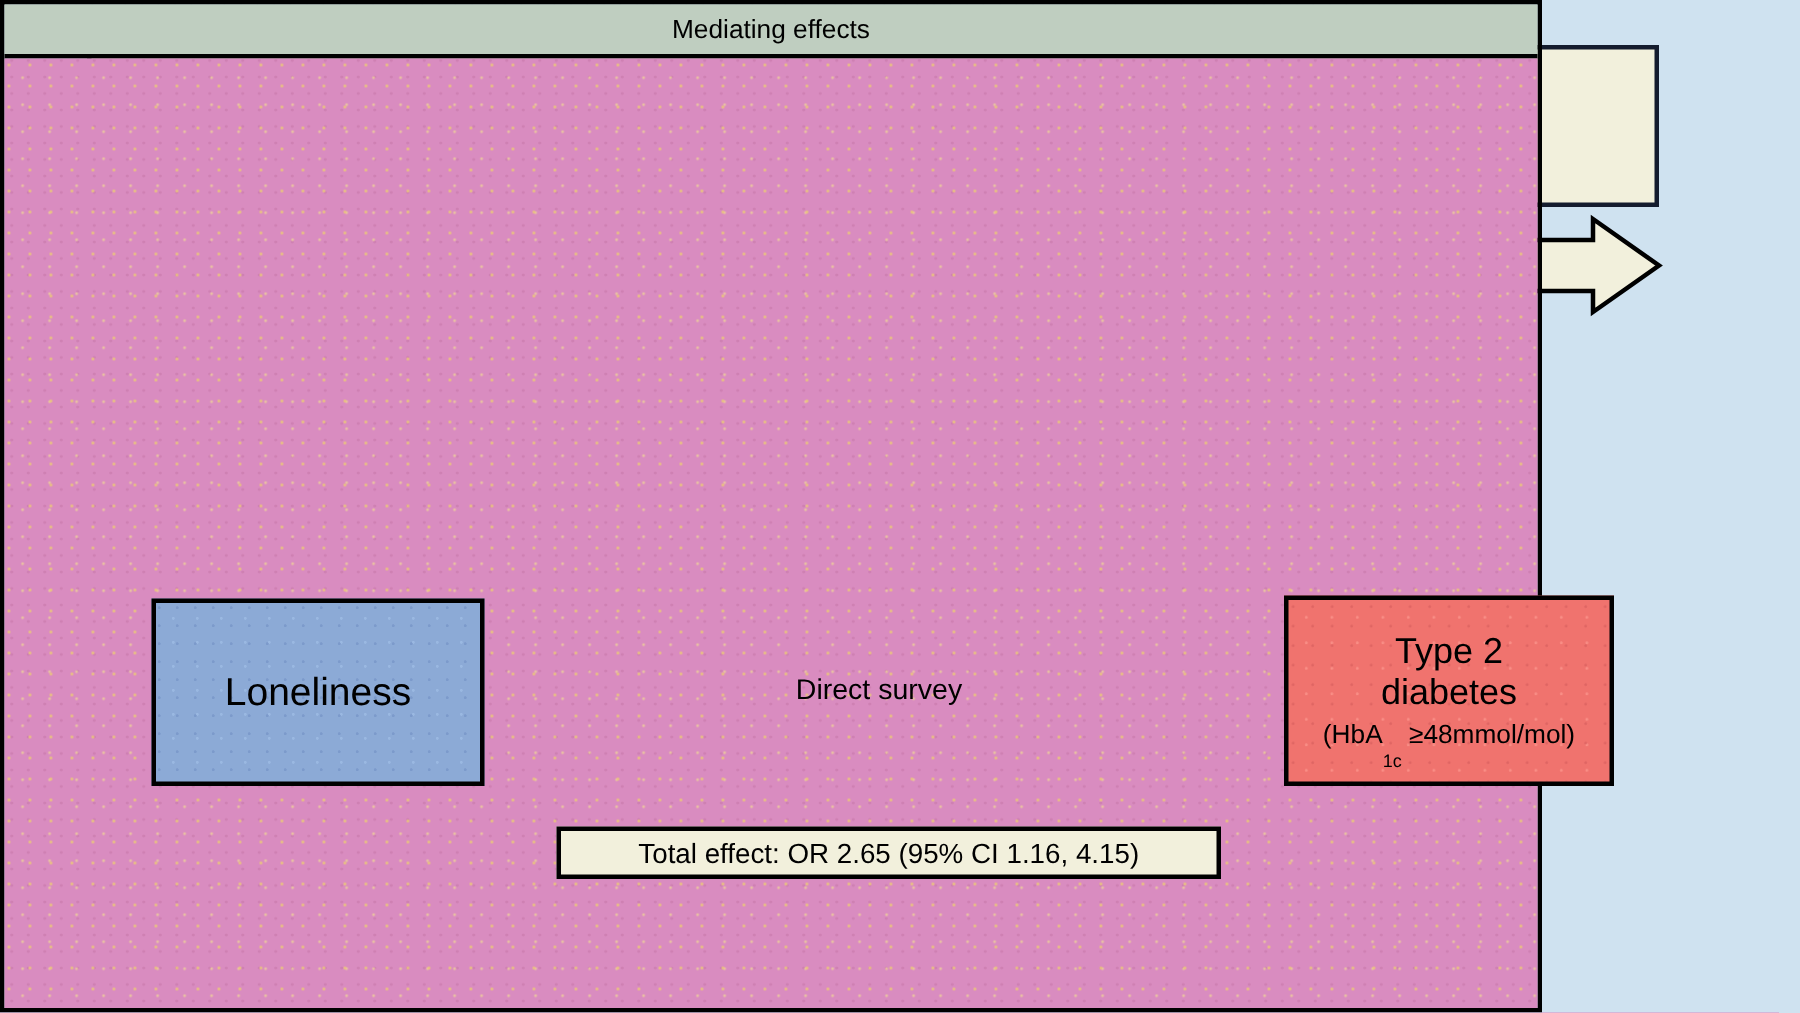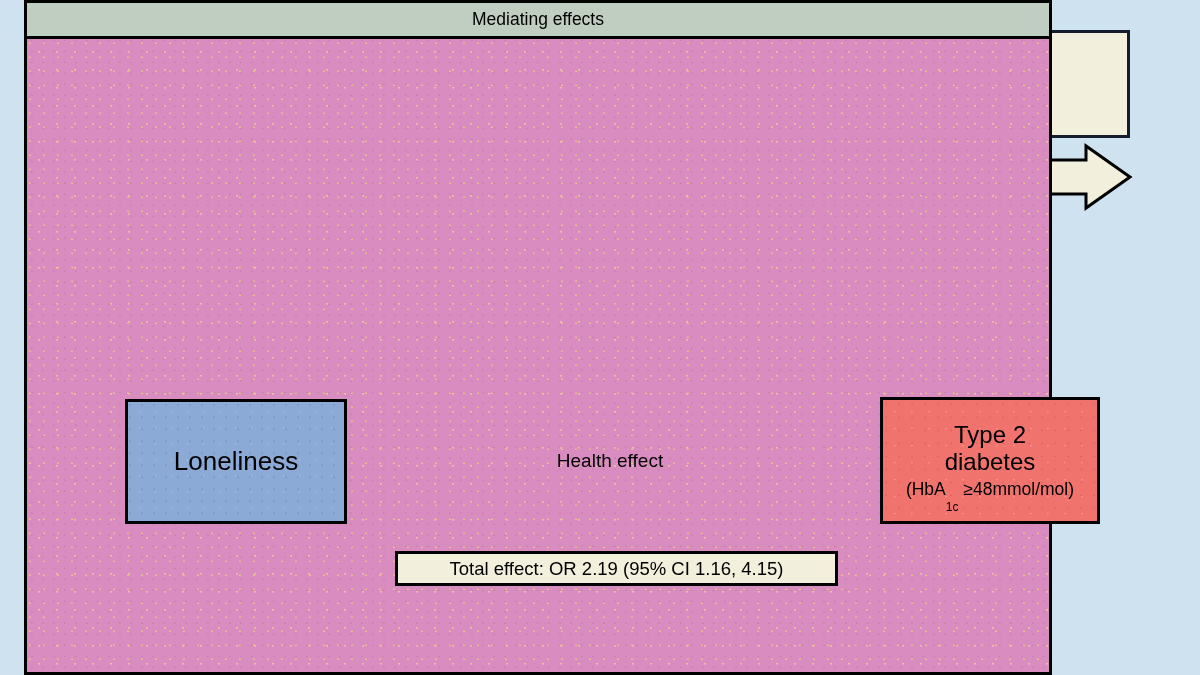--- a/index.html
+++ b/index.html
@@ -19,21 +19,20 @@
     width: 1028px;
     height: 675px;
     background-color: #cfe2f0;
     background-image:
       radial-gradient(circle at 7% 11%, rgba(150,185,215,0.55) 0.6px, transparent 1.1px),
       radial-gradient(circle at 23% 47%, rgba(150,185,215,0.45) 0.6px, transparent 1.1px),
       radial-gradient(circle at 61% 19%, rgba(150,185,215,0.5) 0.6px, transparent 1.1px),
       radial-gradient(circle at 83% 73%, rgba(150,185,215,0.42) 0.6px, transparent 1.1px),
       radial-gradient(circle at 41% 86%, rgba(150,185,215,0.5) 0.6px, transparent 1.1px);
     background-size: 13px 13px, 17px 17px, 11px 11px, 19px 19px, 15px 15px;
-    margin-left: 24px;
   }
 
   #svg-layer {
     position: absolute;
     left: 0;
     top: 0;
     width: 1200px;
     height: 675px;
   }
 
@@ -298,19 +297,19 @@
   <div class="node loneliness">
     <div class="n-label">Loneliness</div>
   </div>
 
   <div class="node diabetes">
     <div class="d-line">Type 2</div>
     <div class="d-line">diabetes</div>
     <div class="d-sub"><span>(HbA</span><sub>1c</sub><span> ≥48mmol/mol)</span></div>
   </div>
 
-  <div class="direct-label">Health effect</div>
+  <div class="direct-label">Direct survey</div>
 
   <div class="total-effect">
-    <span class="te-text">Total effect: OR 2.19 (95% CI 1.16, 4.15)</span>
+    <span class="te-text">Total effect: OR 2.65 (95% CI 1.16, 4.15)</span>
   </div>
 
 </div>
 
 </body></html>

